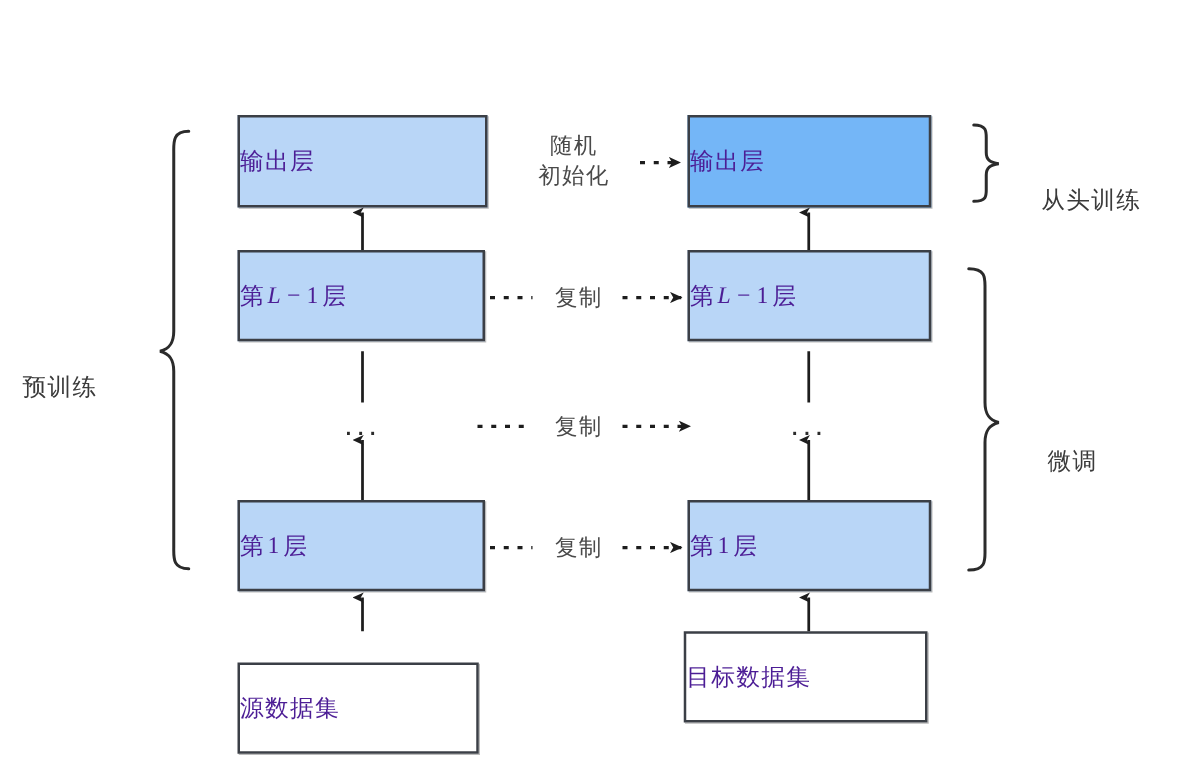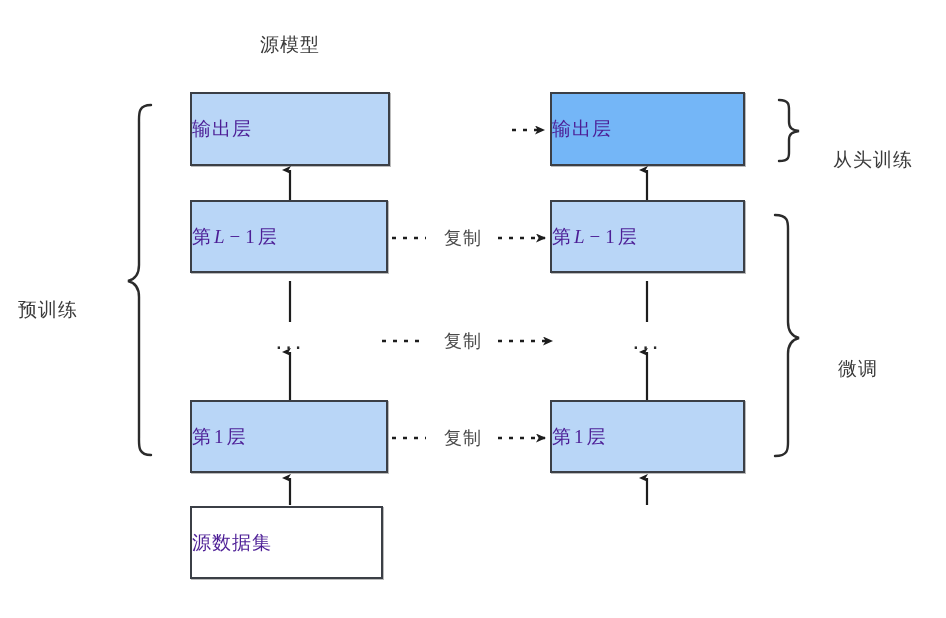--- a/index.html
+++ b/index.html
@@ -84,21 +84,20 @@
     width: 946px;
     height: 618px;
     pointer-events: none;
   }
 </style>
 </head>
 <body>
 
 <div id="canvas">
 
-  <div class="col-header" style="left:190px; top:32px; width:200px;">源模型</div>
 
   <div class="lbox fill-light" style="left:190px; top:92px; width:200px; height:74px;">
     <span>输出层</span>
   </div>
 
   <div class="lbox fill-light" style="left:190px; top:200px; width:198px; height:73px;">
     <span>第</span>
     <span class="mathvar">L</span>
     <span class="mathnum">−</span>
     <span class="mathnum">1</span>
@@ -106,21 +105,21 @@
   </div>
 
   <div class="ellipsis-row" style="left:240px; top:329px; width:100px;">...</div>
 
   <div class="lbox fill-light" style="left:190px; top:400px; width:198px; height:73px;">
     <span>第</span>
     <span class="mathnum">1</span>
     <span>层</span>
   </div>
 
-  <div class="lbox fill-white" style="left:190px; top:506px; width:193px; height:73px;">
+  <div class="lbox fill-white" style="left:190px; top:530px; width:193px; height:73px;">
     <span>源数据集</span>
   </div>
 
   <div class="lbox fill-dark" style="left:550px; top:92px; width:195px; height:74px;">
     <span>输出层</span>
   </div>
 
   <div class="lbox fill-light" style="left:550px; top:200px; width:195px; height:73px;">
     <span>第</span>
     <span class="mathvar">L</span>
@@ -130,21 +129,28 @@
   </div>
 
   <div class="ellipsis-row" style="left:597px; top:329px; width:100px;">...</div>
 
   <div class="lbox fill-light" style="left:550px; top:400px; width:195px; height:73px;">
     <span>第</span>
     <span class="mathnum">1</span>
     <span>层</span>
   </div>
 
-
+  <div class="lbox fill-white" style="left:547px; top:505px; width:195px; height:73px;">
+    <span>目标数据集</span>
+  </div>
+
+  <div class="edge-label" style="left:404px; top:104px; width:110px;">
+    <div>随机</div>
+    <div>初始化</div>
+  </div>
 
   <div class="edge-label" style="left:433px; top:226px; width:60px;">复制</div>
 
   <div class="edge-label" style="left:433px; top:329px; width:60px;">复制</div>
 
   <div class="edge-label" style="left:433px; top:426px; width:60px;">复制</div>
 
   <div class="brace-label" style="left:18px; top:269px;text-align:center;">预训练</div>
 
   <div class="brace-label" style="left:833px; top:119px;">从头训练</div>

